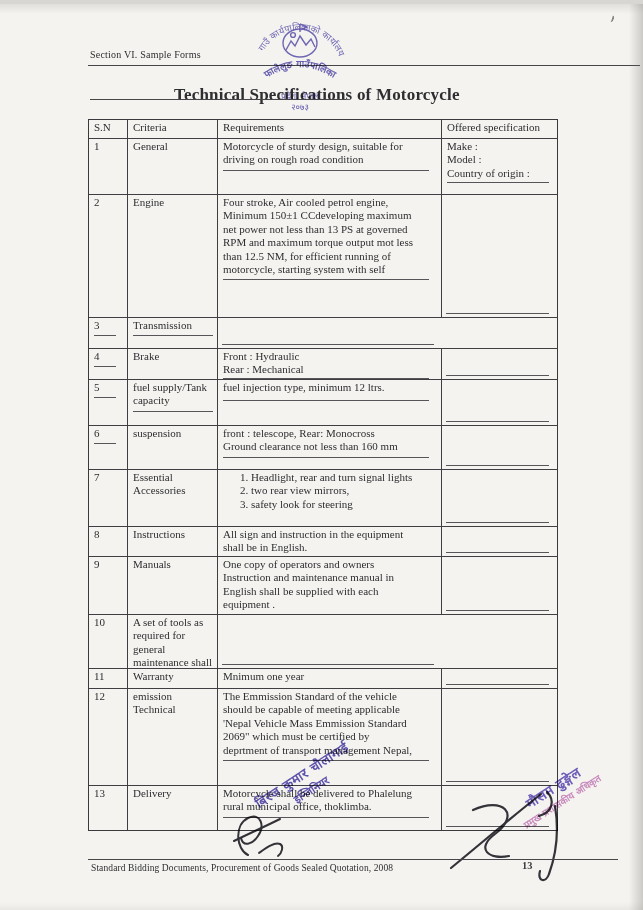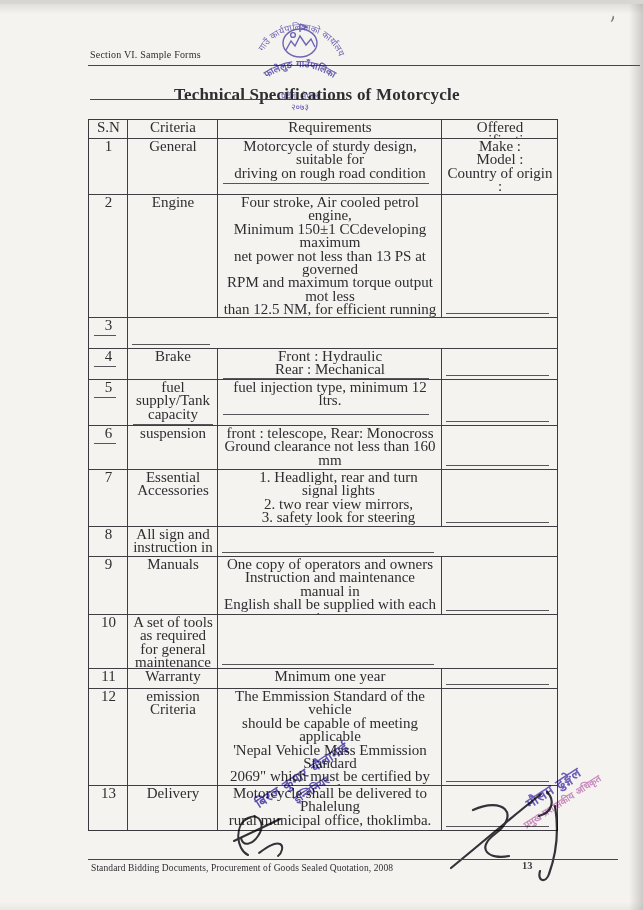--- a/index.html
+++ b/index.html
@@ -20,22 +20,22 @@
   .section-label{position:absolute;left:90px;top:45px;font-size:10px;letter-spacing:.2px;}
   .rule{position:absolute;height:0;border-top:1.3px solid #46464a;}
   .rule-header{left:88px;top:61px;width:552px;}
   .rule-title{left:90px;top:95px;width:256px;}
   .doc-title{position:absolute;left:174px;top:81px;font-size:17px;font-weight:bold;letter-spacing:.2px;}
 
   
   .spec-table{position:absolute;left:88px;top:115px;width:468px;border:1.2px solid #3a3a3e;}
   .trow{display:grid;grid-template-columns:39px 90px 224px 115px;border-bottom:1px solid #3f3f43;}
   .trow.last{border-bottom:none;}
-  .cell{border-right:1px solid #3f3f43;padding:1px 4px 1px 5px;font-size:15px;line-height:13.4px;
-    white-space:pre-line;overflow:hidden;box-sizing:border-box;position:relative;text-align:center;}
+  .cell{border-right:1px solid #3f3f43;padding:1px 4px 1px 5px;font-size:11px;line-height:13.4px;
+    white-space:pre-line;overflow:hidden;box-sizing:border-box;position:relative;}
   .cell.c4{border-right:none;}
   .list-cell{padding-left:22px;}
   .uline{border-bottom:1px solid #55555a;height:0;margin-top:3px;}
   .uln-sn{width:22px;}
   .uln-crit{width:80px;}
   .uln-req{width:206px;}
   .uln-off-flow{width:102px;margin-top:2px;}
   .off-ul{position:absolute;left:4px;right:8px;bottom:3px;border-bottom:1px solid #55555a;}
   .gap6{margin-top:6px;}
 
@@ -119,20 +119,21 @@
 Minimum 150±1 CCdeveloping maximum
 net power not less than 13 PS at governed
 RPM and maximum torque output mot less
 than 12.5 NM, for efficient running of
 motorcycle, starting system with self</span><div class="uline uln-req"></div></div>
       <div class="cell c4"><div class="off-ul"></div></div>
     </div>
 
     <div class="trow" style="height:30px">
       <div class="cell"><span>3</span><div class="uline uln-sn"></div></div>
+      <div class="cell"><span>Transmission</span><div class="uline uln-crit"></div></div>
       <div class="cell c4"><div class="off-ul"></div></div>
     </div>
 
     <div class="trow" style="height:30px">
       <div class="cell"><span>4</span><div class="uline uln-sn"></div></div>
       <div class="cell">Brake</div>
       <div class="cell"><span>Front : Hydraulic
 Rear : Mechanical</span><div class="uline uln-req" style="margin-top:1px"></div></div>
       <div class="cell c4"><div class="off-ul"></div></div>
     </div>
@@ -158,20 +159,21 @@
       <div class="cell">Essential
 Accessories</div>
       <div class="cell list-cell">1. Headlight, rear and turn signal lights
 2. two rear view mirrors,
 3. safety look for steering</div>
       <div class="cell c4"><div class="off-ul"></div></div>
     </div>
 
     <div class="trow" style="height:29px">
       <div class="cell">8</div>
+      <div class="cell">Instructions</div>
       <div class="cell">All sign and instruction in the equipment
 shall be in English.</div>
       <div class="cell c4"><div class="off-ul"></div></div>
     </div>
 
     <div class="trow" style="height:57px">
       <div class="cell">9</div>
       <div class="cell">Manuals</div>
       <div class="cell">One copy of operators and owners
 Instruction and maintenance manual in
@@ -191,21 +193,21 @@
     <div class="trow" style="height:19px">
       <div class="cell">11</div>
       <div class="cell">Warranty</div>
       <div class="cell">Mnimum one year</div>
       <div class="cell c4"><div class="off-ul"></div></div>
     </div>
 
     <div class="trow" style="height:96px">
       <div class="cell">12</div>
       <div class="cell">emission
-Criteria</div>
+Technical</div>
       <div class="cell"><span>The Emmission Standard of the vehicle
 should be capable of meeting applicable
 'Nepal Vehicle Mass Emmission Standard
 2069" which must be certified by
 deprtment of transport management Nepal,</span><div class="uline uln-req"></div></div>
       <div class="cell c4"><div class="off-ul"></div></div>
     </div>
 
     <div class="trow last" style="height:44px">
       <div class="cell">13</div>

